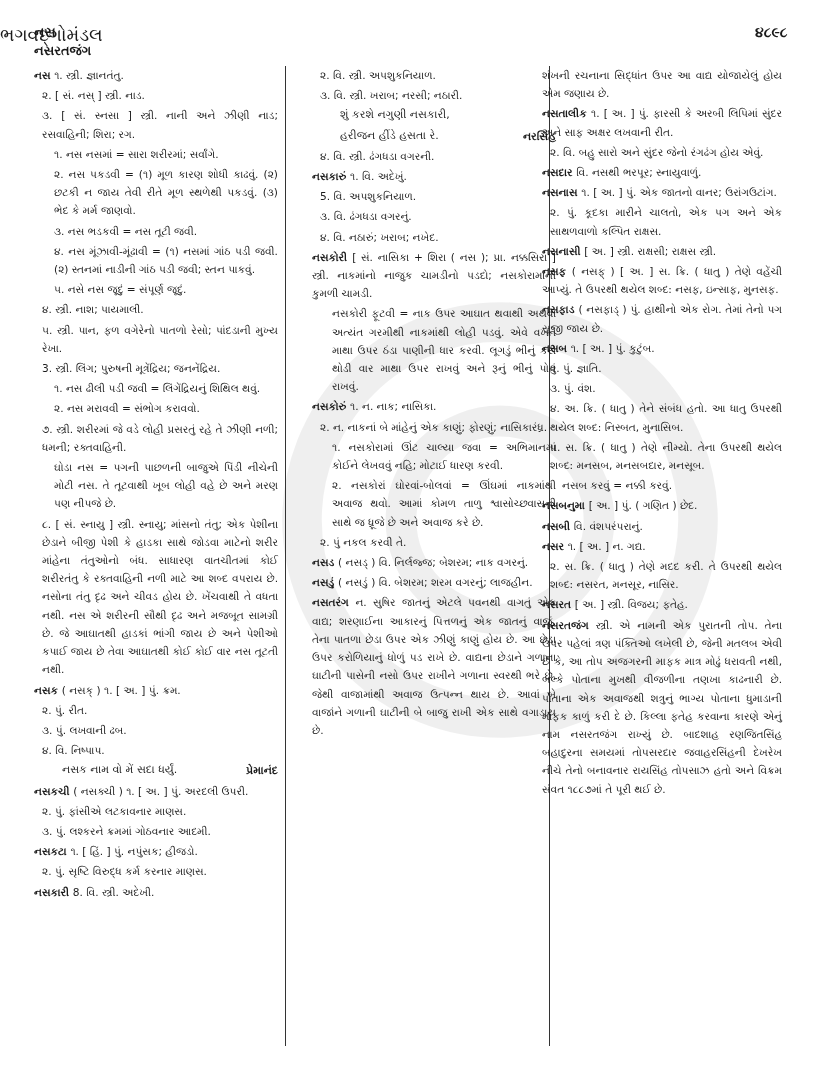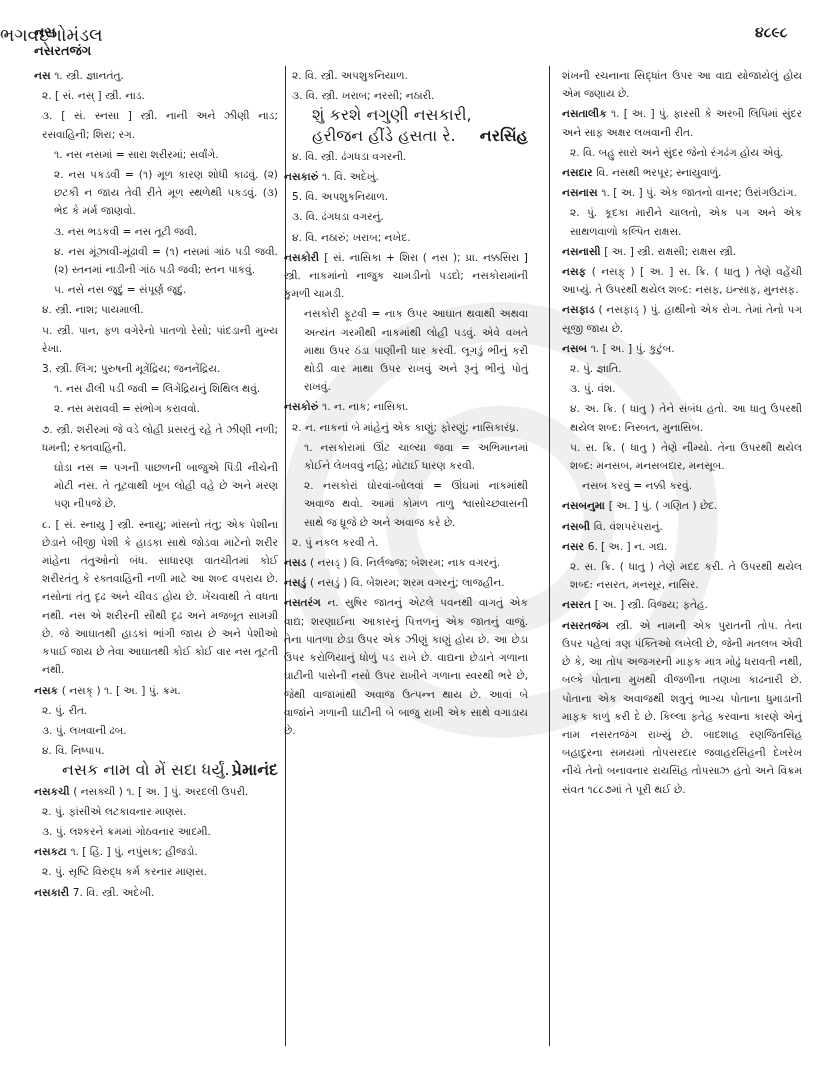--- a/index.html
+++ b/index.html
@@ -16,30 +16,30 @@
     font-size: 14px; font-weight: bold;
   }
   .hdr-left { position: absolute; left: 34px; top: 0; }
   .hdr-center { position: absolute; left: 0; width: 825px; top: 0; font-weight: normal; font-size: 18px; }
   .hdr-right2 { position: absolute; left: 755px; top: 0; }
   .hdr-sub { position: absolute; left: 34px; top: 43px; font-size: 13px; font-weight: bold; }
   .col {
     position: absolute; top: 66px; font-size: 10.6px; line-height: 18.2px;
   }
   .col1 { left: 34px; width: 244px; }
-  .col2 { left: 284px; width: 244px; }
-  .col3 { left: 562px; width: 240px; }
+  .col2 { left: 312px; width: 244px; }
+  .col3 { left: 542px; width: 240px; }
   .rule { position: absolute; width: 1px; background: #333; top: 66px; height: 980px; }
   .rule1 { left: 285px; }
   .rule2 { left: 549px; }
   .entry { margin: 0 0 2px 0; text-align: justify; }
   .hw { font-weight: bold; }
   .sense { padding-left: 8px; text-indent: 0; }
   .idiom { padding-left: 20px; }
-  .quote { padding-left: 28px; font-size: 16px; }
+  .quote { padding-left: 28px; font-size: 11px; }
   .quote .src { float: right; font-weight: bold; font-family: Liberation Serif, serif; }
 </style>
 </head>
 <body>
 
 <svg class="watermark" viewBox="0 0 200 200">
   <circle cx="100" cy="100" r="90" fill="none" stroke="#000" stroke-width="18"></circle>
   <circle cx="100" cy="100" r="45" fill="none" stroke="#000" stroke-width="14"></circle>
 </svg>
 
@@ -73,21 +73,21 @@
     <div class="entry "><span class="hw">નસક </span><span>( નસક્ ) ૧. [ અ. ] પું. ક્રમ.</span></div>
     <div class="entry sense"><span>૨. પું. રીત.</span></div>
     <div class="entry sense"><span>૩. પું. લખવાની ઢબ.</span></div>
     <div class="entry sense"><span>૪. વિ. નિષ્પાપ.</span></div>
     <div class="entry quote"><span>નસક નામ વો મેં સદા ધર્યું.</span><span class="src">પ્રેમાનંદ</span></div>
     <div class="entry "><span class="hw">નસકચી </span><span>( નસક્ચી ) ૧. [ અ. ] પું. અરદલી ઉપરી.</span></div>
     <div class="entry sense"><span>૨. પું. ફાંસીએ લટકાવનાર માણસ.</span></div>
     <div class="entry sense"><span>૩. પું. લશ્કરને ક્રમમાં ગોઠવનાર આદમી.</span></div>
     <div class="entry "><span class="hw">નસકટા </span><span>૧. [ હિં. ] પું. નપુંસક; હીજડો.</span></div>
     <div class="entry sense"><span>૨. પું. સૃષ્ટિ વિરુદ્ધ કર્મ કરનાર માણસ.</span></div>
-    <div class="entry "><span class="hw">નસકારી </span><span>7. વિ. સ્ત્રી. અદેખી.</span></div>
+    <div class="entry "><span class="hw">નસકારી </span><span>8. વિ. સ્ત્રી. અદેખી.</span></div>
   </div>
 <div class="col col2">
     <div class="entry sense"><span>૨. વિ. સ્ત્રી. અપશુકનિયાળ.</span></div>
     <div class="entry sense"><span>૩. વિ. સ્ત્રી. ખરાબ; નરસી; નઠારી.</span></div>
     <div class="entry quote"><span>શું કરશે નગુણી નસકારી,</span></div>
     <div class="entry quote"><span>હરીજન હીંડે હસતા રે.</span><span class="src">નરસિંહ</span></div>
     <div class="entry sense"><span>૪. વિ. સ્ત્રી. ઢંગધડા વગરની.</span></div>
     <div class="entry "><span class="hw">નસકારું </span><span>૧. વિ. અદેખું.</span></div>
     <div class="entry sense"><span>5. વિ. અપશુકનિયાળ.</span></div>
     <div class="entry sense"><span>૩. વિ. ઢંગધડા વગરનું.</span></div>
@@ -114,17 +114,17 @@
     <div class="entry "><span class="hw">નસફ </span><span>( નસફ્ ) [ અ. ] સ. ક્રિ. ( ધાતુ ) તેણે વહેંચી આપ્યું. તે ઉપરથી થયેલ શબ્દ: નસફ, ઇન્સાફ, મુનસફ.</span></div>
     <div class="entry "><span class="hw">નસફાડ </span><span>( નસફાડ્ ) પું. હાથીનો એક રોગ. તેમાં તેનો પગ સૂજી જાય છે.</span></div>
     <div class="entry "><span class="hw">નસબ </span><span>૧. [ અ. ] પું. કુટુંબ.</span></div>
     <div class="entry sense"><span>૨. પું. જ્ઞાતિ.</span></div>
     <div class="entry sense"><span>૩. પું. વંશ.</span></div>
     <div class="entry sense"><span>૪. અ. ક્રિ. ( ધાતુ ) તેને સંબંધ હતો. આ ધાતુ ઉપરથી થયેલ શબ્દ: નિસ્બત, મુનાસિબ.</span></div>
     <div class="entry sense"><span>૫. સ. ક્રિ. ( ધાતુ ) તેણે નીમ્યો. તેના ઉપરથી થયેલ શબ્દ: મનસબ, મનસબદાર, મનસૂબ.</span></div>
     <div class="entry idiom"><span>નસબ કરવું = નક્કી કરવું.</span></div>
     <div class="entry "><span class="hw">નસબનુમા </span><span>[ અ. ] પું. ( ગણિત ) છેદ.</span></div>
     <div class="entry "><span class="hw">નસબી </span><span>વિ. વંશપરંપરાનું.</span></div>
-    <div class="entry "><span class="hw">નસર </span><span>6. [ અ. ] ન. ગદ્ય.</span></div>
+    <div class="entry "><span class="hw">નસર </span><span>૧. [ અ. ] ન. ગદ્ય.</span></div>
     <div class="entry sense"><span>૨. સ. ક્રિ. ( ધાતુ ) તેણે મદદ કરી. તે ઉપરથી થયેલ શબ્દ: નસરત, મનસૂર, નાસિર.</span></div>
     <div class="entry "><span class="hw">નસરત </span><span>[ અ. ] સ્ત્રી. વિજય; ફતેહ.</span></div>
     <div class="entry "><span class="hw">નસરતજંગ </span><span>સ્ત્રી. એ નામની એક પુરાતની તોપ. તેના ઉપર પહેલાં ત્રણ પંક્તિઓ લખેલી છે, જેની મતલબ એવી છે કે, આ તોપ અજગરની માફક માત્ર મોઢું ધરાવતી નથી, બલ્કે પોતાના મુખથી વીજળીના તણખા કાઢનારી છે. પોતાના એક અવાજથી શત્રુનું ભાગ્ય પોતાના ધુમાડાની માફક કાળું કરી દે છે. કિલ્લા ફતેહ કરવાના કારણે એનું નામ નસરતજંગ રાખ્યું છે. બાદશાહ રણજિતસિંહ બહાદુરના સમયમાં તોપસરદાર જવાહરસિંહની દેખરેખ નીચે તેનો બનાવનાર રાયસિંહ તોપસાઝ હતો અને વિક્રમ સંવત ૧૮૮૭માં તે પૂરી થઈ છે.</span></div>
   </div>
 
 </body></html>

